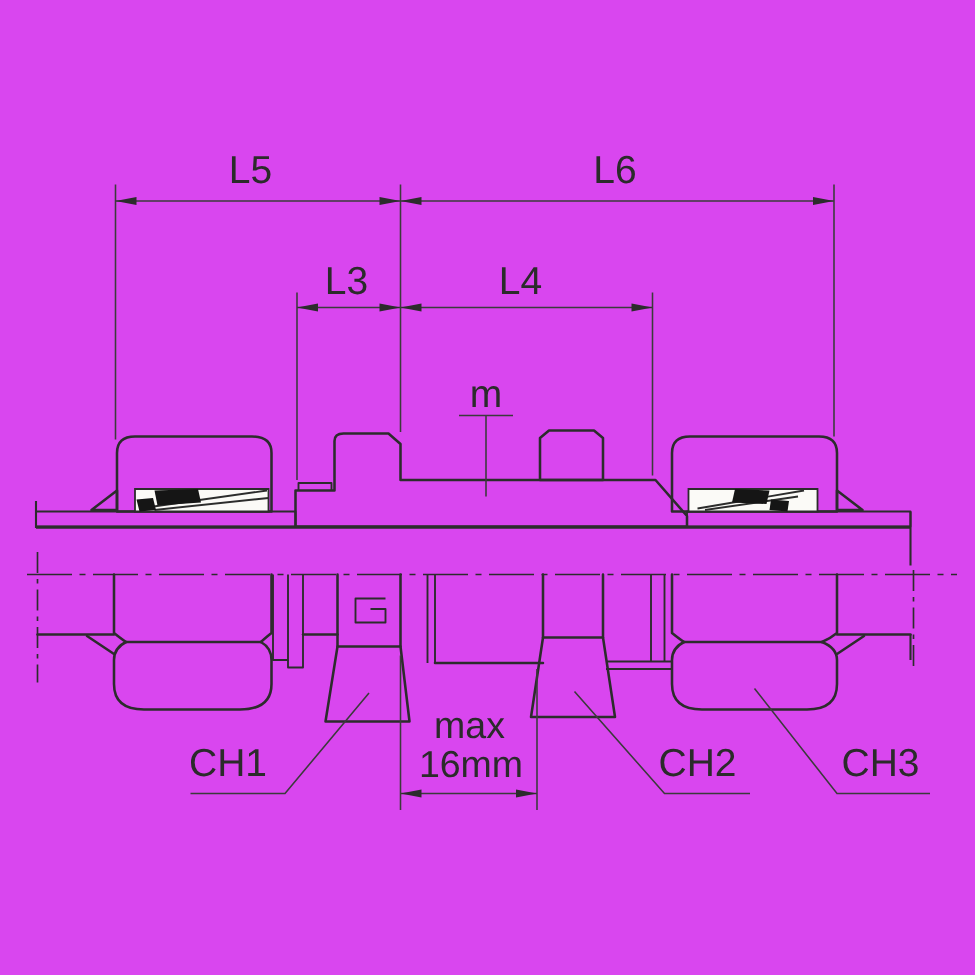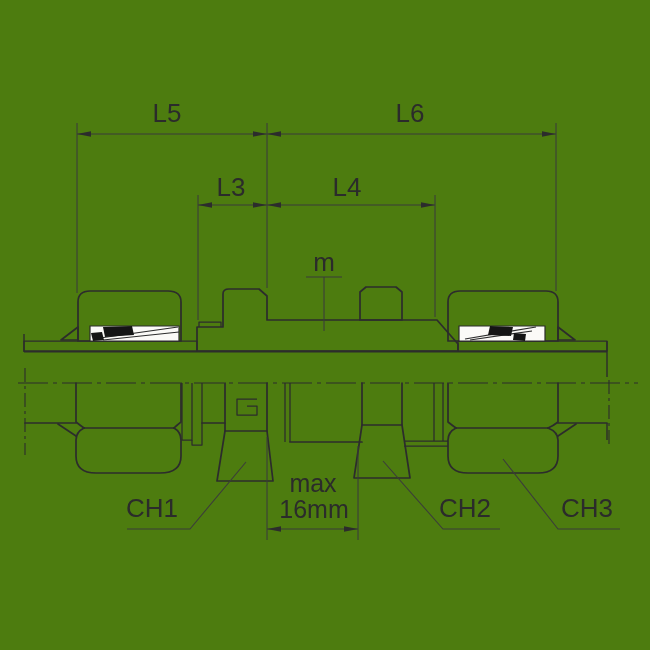--- a/index.html
+++ b/index.html
@@ -3,21 +3,21 @@
 <meta charset="utf-8">
 <style>
   html,body{margin:0;padding:0;}
   body{
     width:650px;height:650px;
     background:#f6f5f1;
     font-family:"Liberation Sans", sans-serif;
   }
   .canvas{
     position:relative;width:650px;height:650px;
-    background:#4d7c0f;
+    background:#d946ef;
     overflow:hidden;
   }
   svg text{
     fill:#2b2b2b;
     font-family:"Liberation Sans", sans-serif;
     font-size:26px;
   }
   svg text.small{font-size:25px;}
   .outline{stroke:#2c2c2c;stroke-width:1.7;fill:none;stroke-linejoin:round;stroke-linecap:round;}
   .inner{stroke:#2c2c2c;stroke-width:1.25;fill:none;stroke-linejoin:round;}

